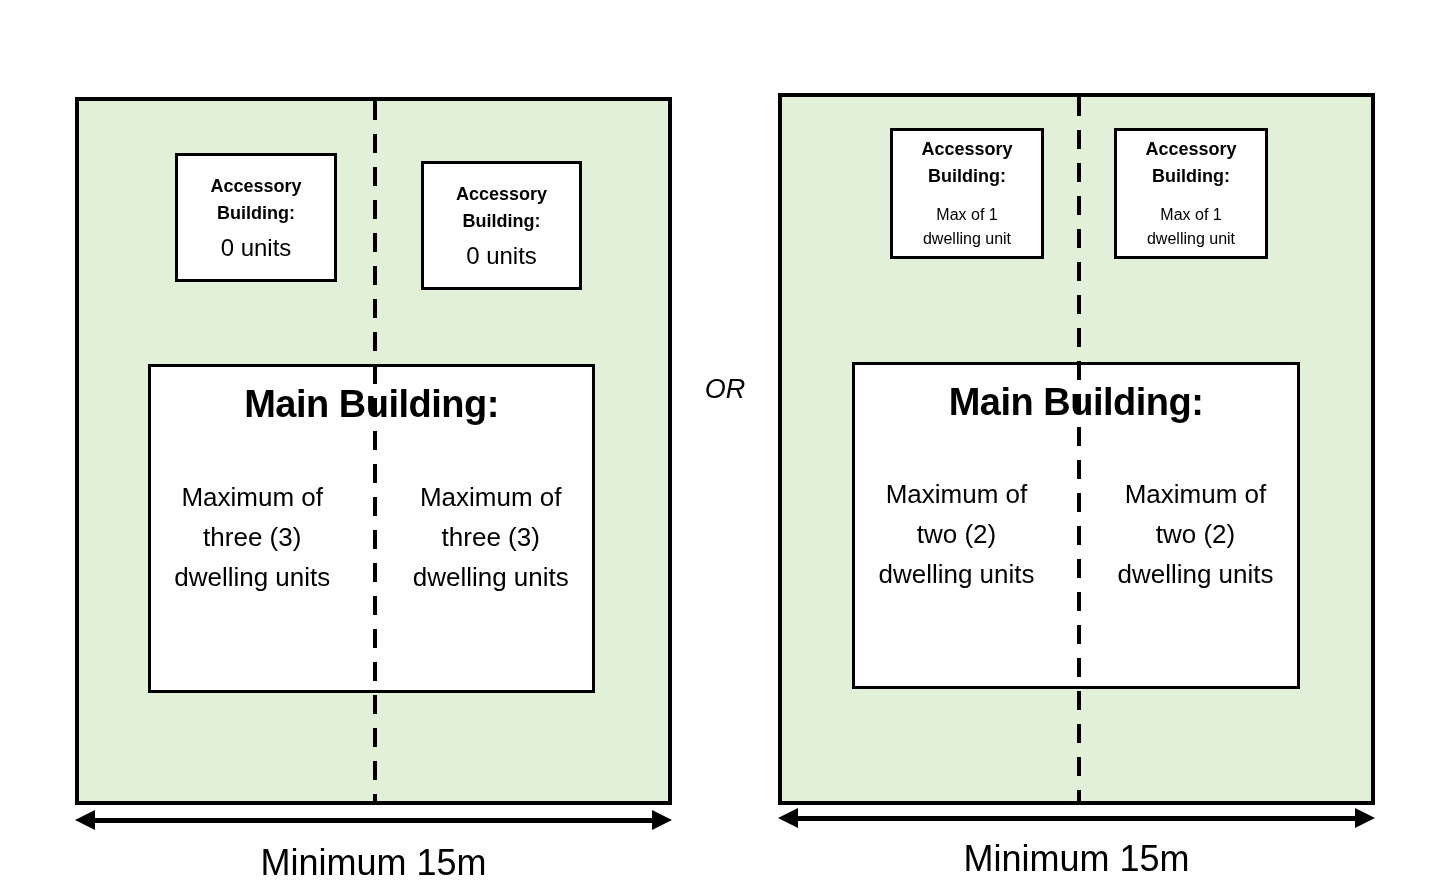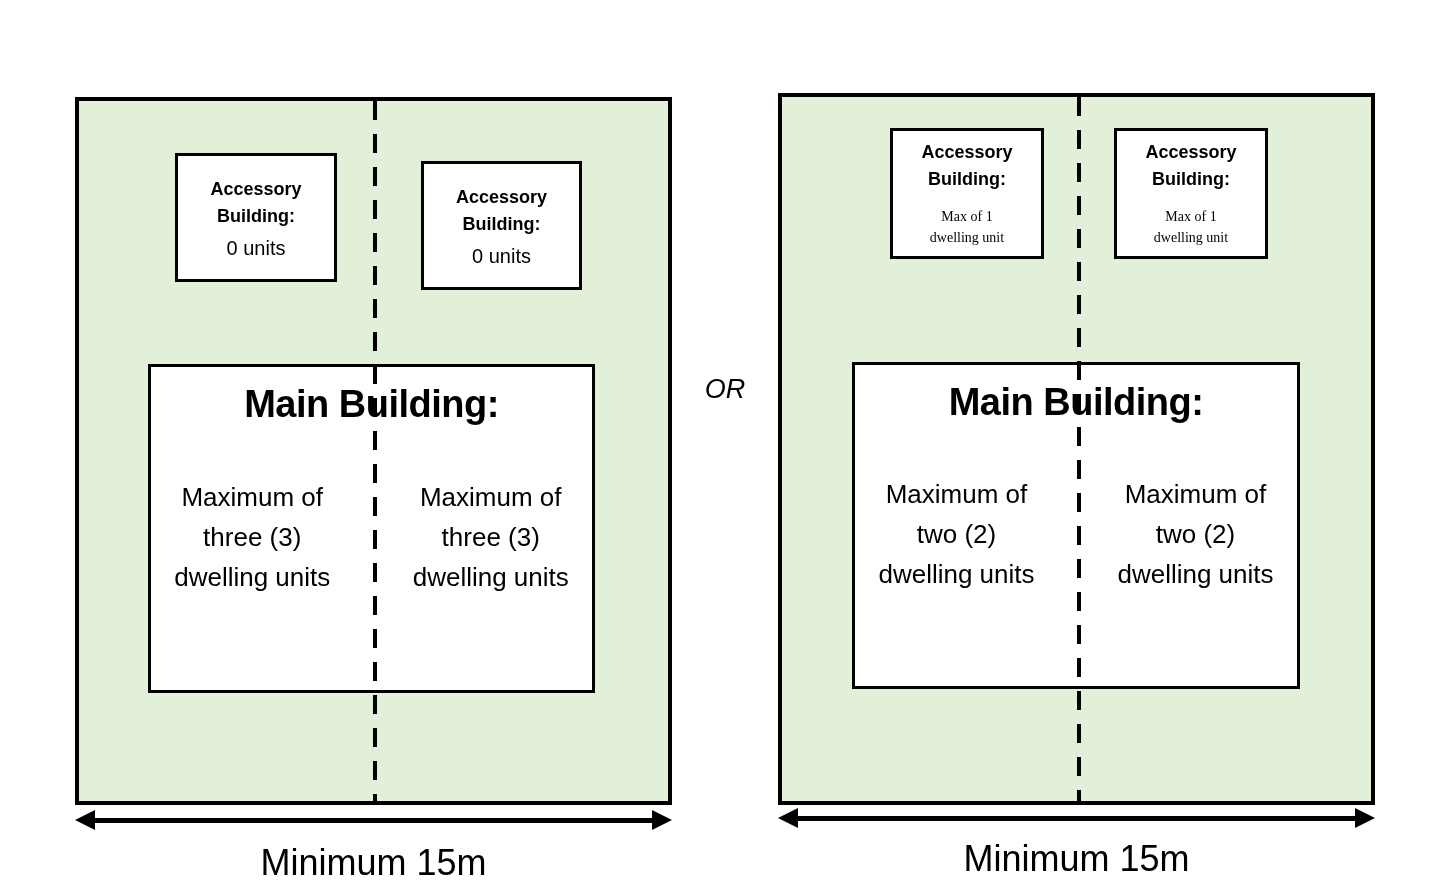--- a/index.html
+++ b/index.html
@@ -38,22 +38,22 @@
     border:3px solid #000;
     display:flex; flex-direction:column;
     align-items:center; justify-content:center;
     text-align:center;
     z-index:2;
   }
   .acc-heading {
     font-weight:bold; font-size:18px; line-height:1.5;
     white-space:pre-line;
   }
-  .acc-units { font-size:20px; margin-top:7px; white-space:pre-line; }
-  .acc-units.small { font-size:14px; line-height:1.5; margin-top:13px;font-family:Liberation Serif, serif; }
+  .acc-units { font-size:24px; margin-top:7px; white-space:pre-line; }
+  .acc-units.small { font-size:16px; line-height:1.5; margin-top:13px; }
   
   .lot-a .acc-1 { left:96px;  top:52px;  width:162px; height:129px; }
   .lot-a .acc-2 { left:342px; top:60px;  width:161px; height:129px; }
   .lot-a .main  { left:69px;  top:263px; width:447px; height:329px; }
   
   .lot-b .acc-1 { left:108px; top:31px;  width:154px; height:131px; }
   .lot-b .acc-2 { left:332px; top:31px;  width:154px; height:131px; }
   .lot-b .main  { left:70px;  top:265px; width:448px; height:327px; }
   .main { justify-content:center; }
   .main-heading {

